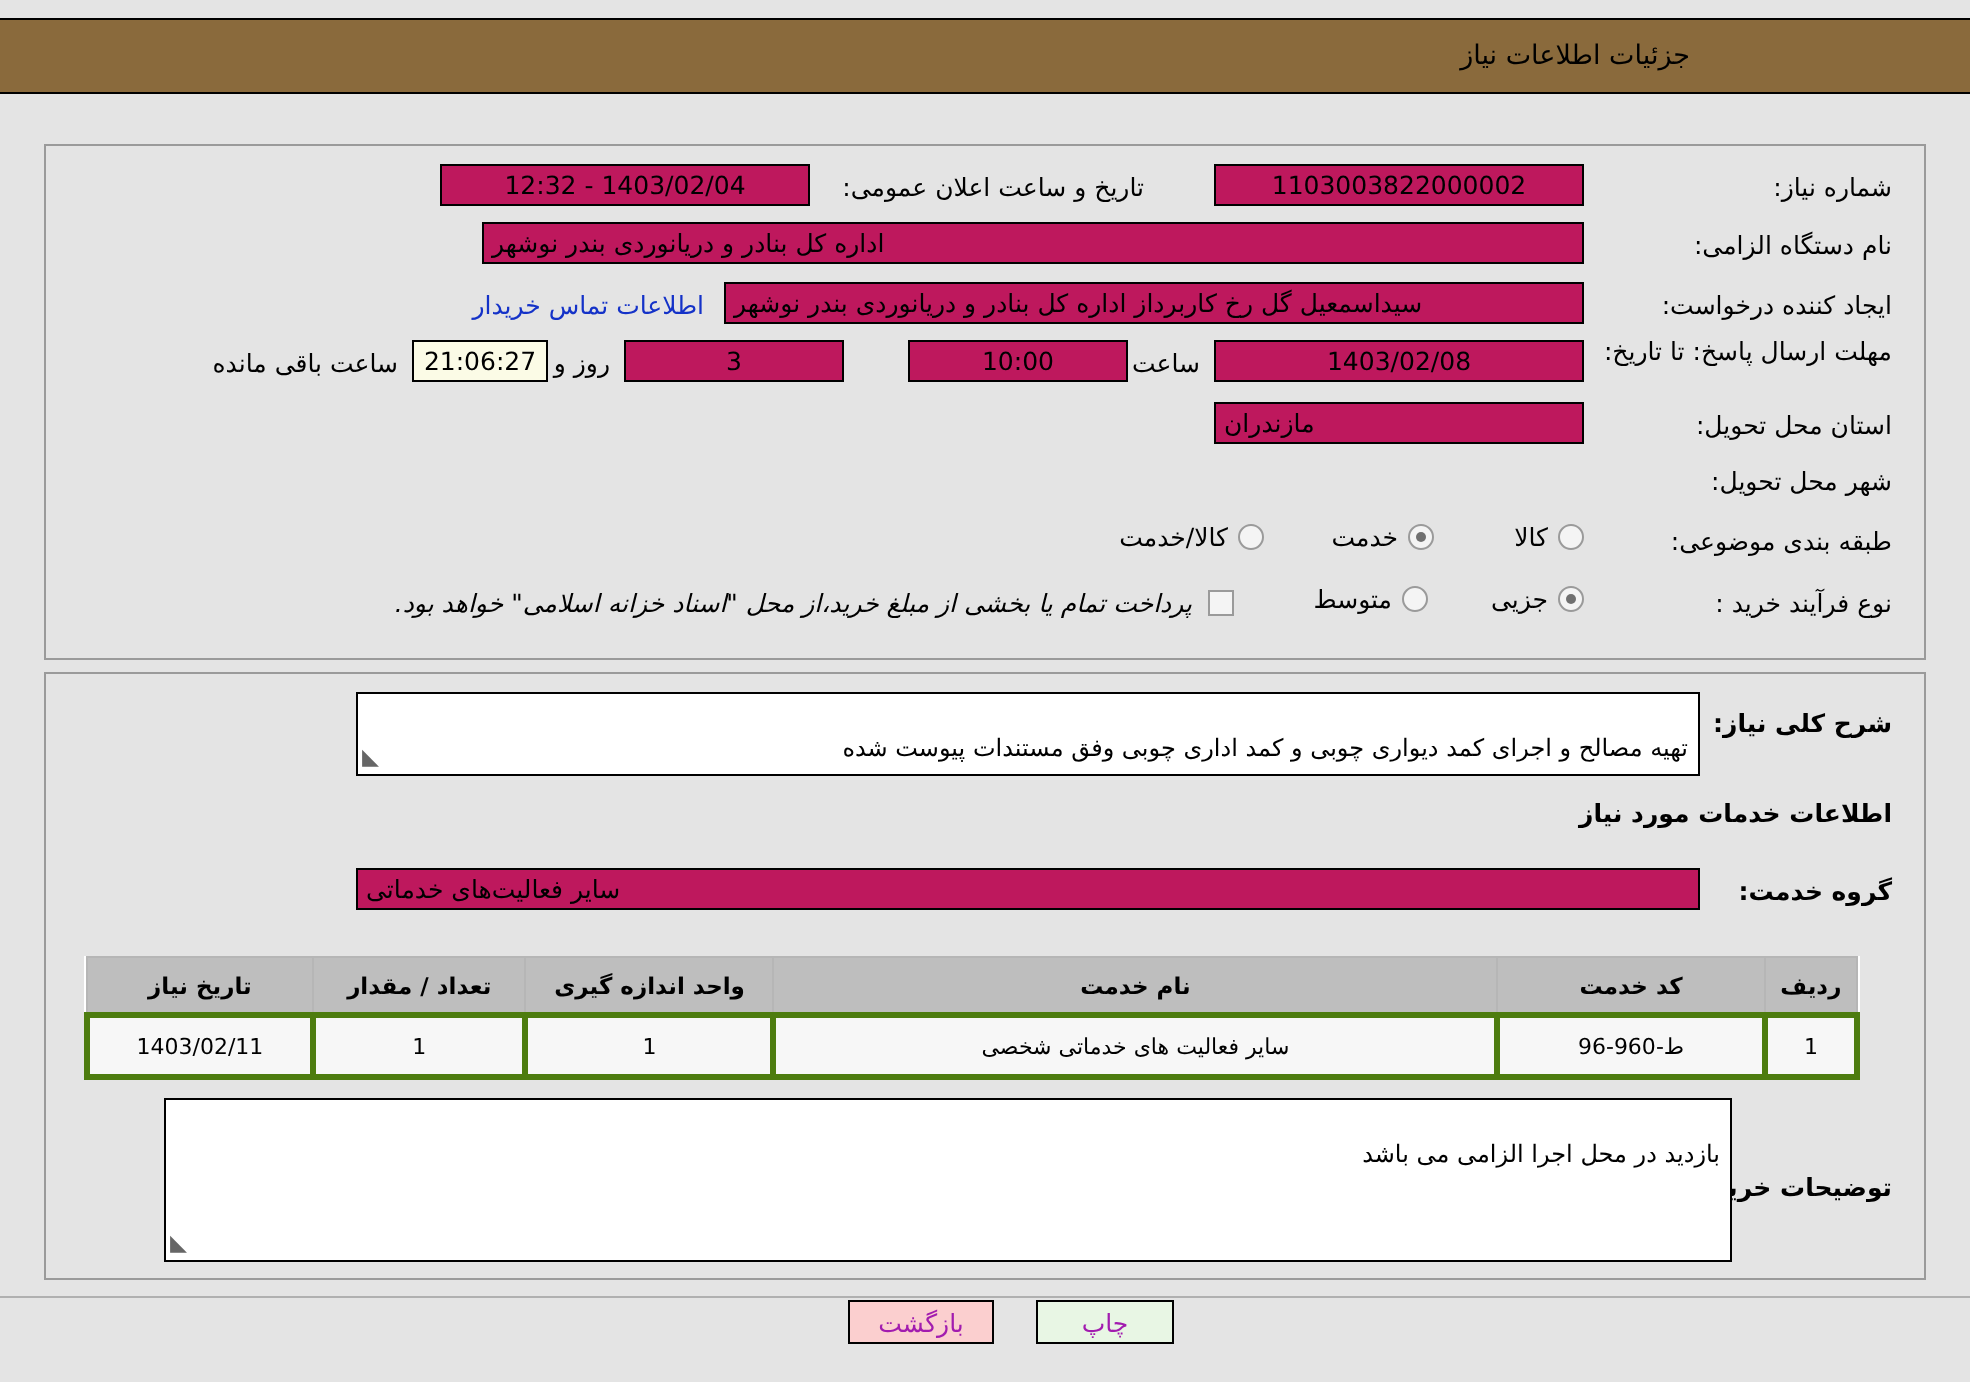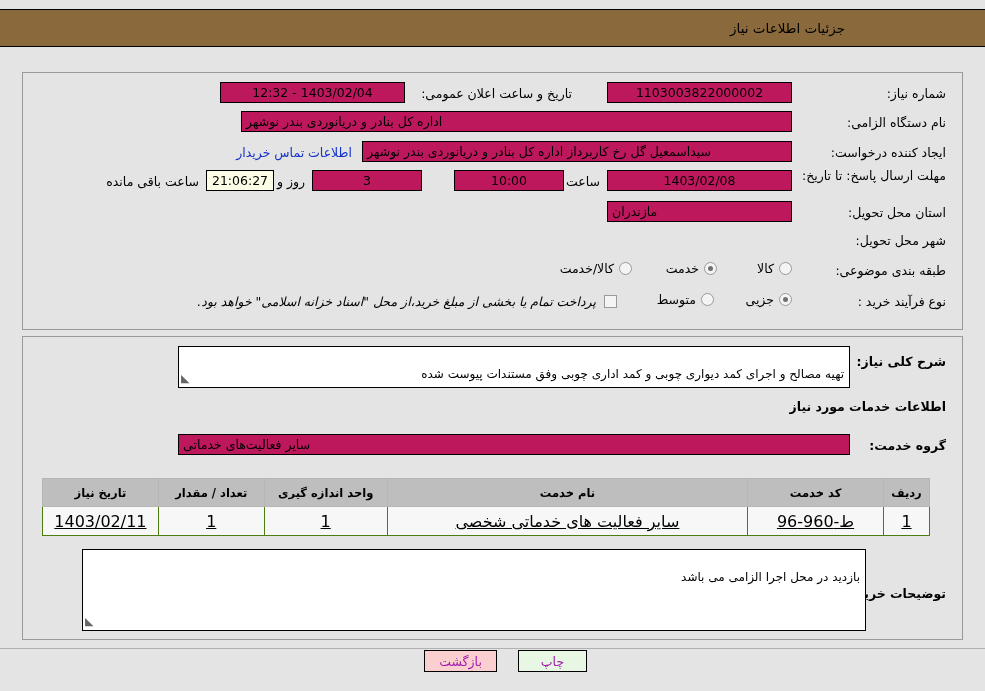--- a/index.html
+++ b/index.html
@@ -147,27 +147,26 @@
     background: #bebebe;
     border: 1px solid #b6b6b6;
     font-weight: bold;
     font-size: 11.5px;
     height: 27px;
     color: #000;
     padding: 0 4px;
   }
   #svc-table td {
     background: #f7f7f7;
-    border: 1px solid #4d7c0f;
+    border: 3px solid #4d7c0f;
     height: 28px;
     text-align: center;
     color: #000;
     padding: 0 4px;
-    font-size: 16px;
-    text-decoration: underline;
+    font-size: 11px;
   }
 
   
   .btn {
     position: absolute;
     border: 1px solid #000;
     box-sizing: border-box;
     font-size: 12.5px;
     height: 22px;
     display: flex;

